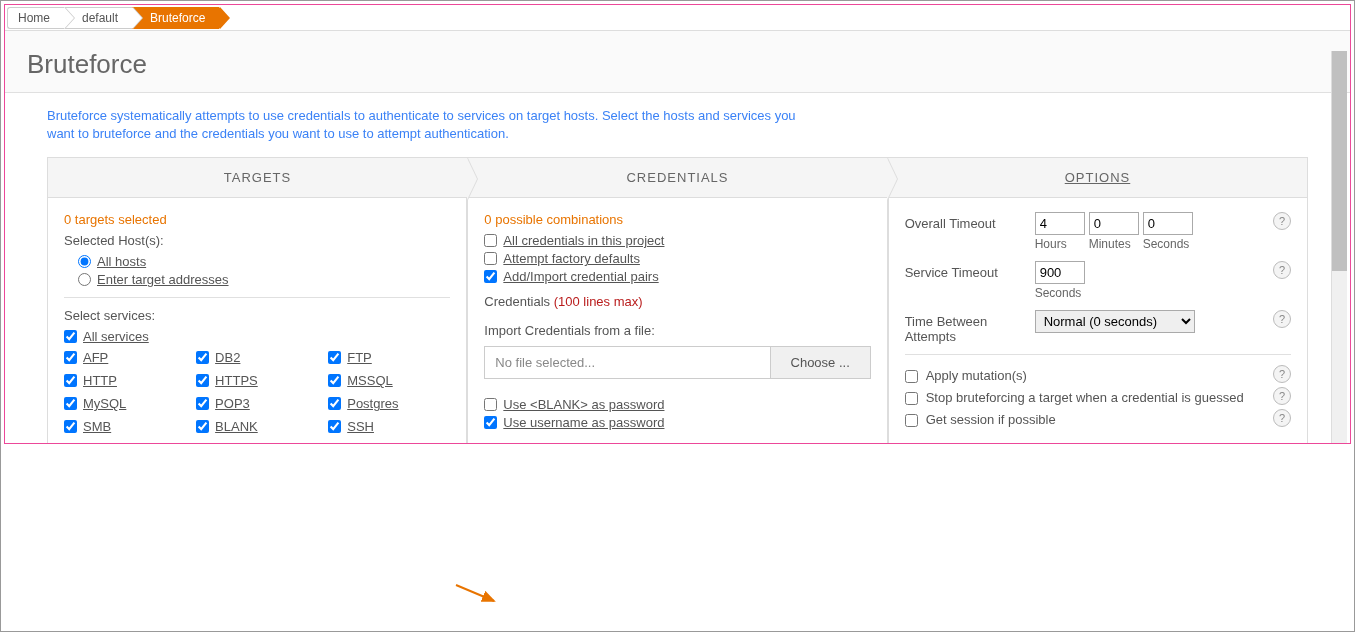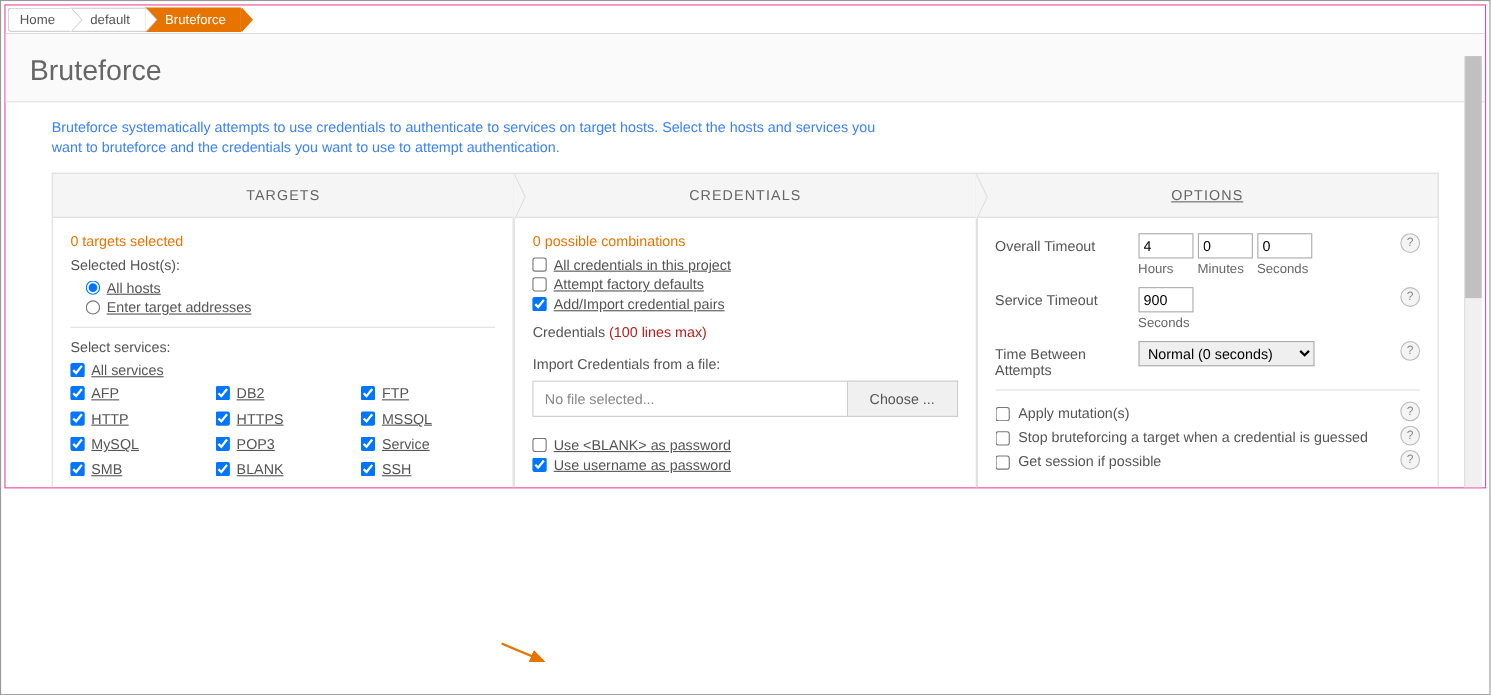--- a/index.html
+++ b/index.html
@@ -150,21 +150,21 @@
           <div class="check-row">
               <input type="checkbox" checked="" style="">
               <label>MySQL</label>
             </div>
           <div class="check-row">
               <input type="checkbox" checked="" style="">
               <label>POP3</label>
             </div>
           <div class="check-row">
               <input type="checkbox" checked="" style="">
-              <label>Service</label>
+              <label>Postgres</label>
             </div>
           <div class="check-row">
               <input type="checkbox" checked="" style="">
               <label>SMB</label>
             </div>
           <div class="check-row">
               <input type="checkbox" checked="" style="">
               <label>BLANK</label>
             </div>
           <div class="check-row">

